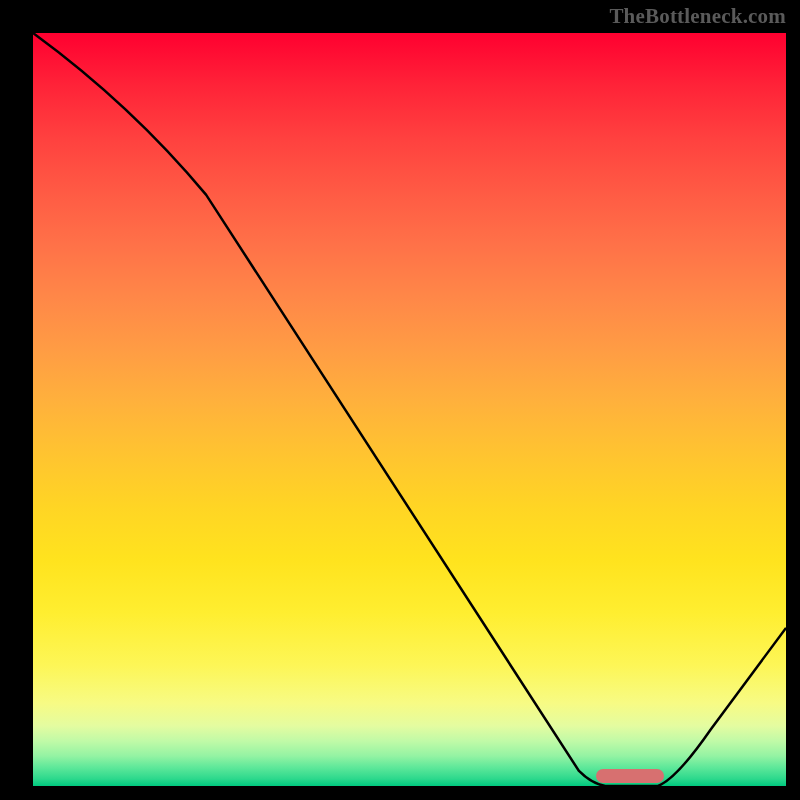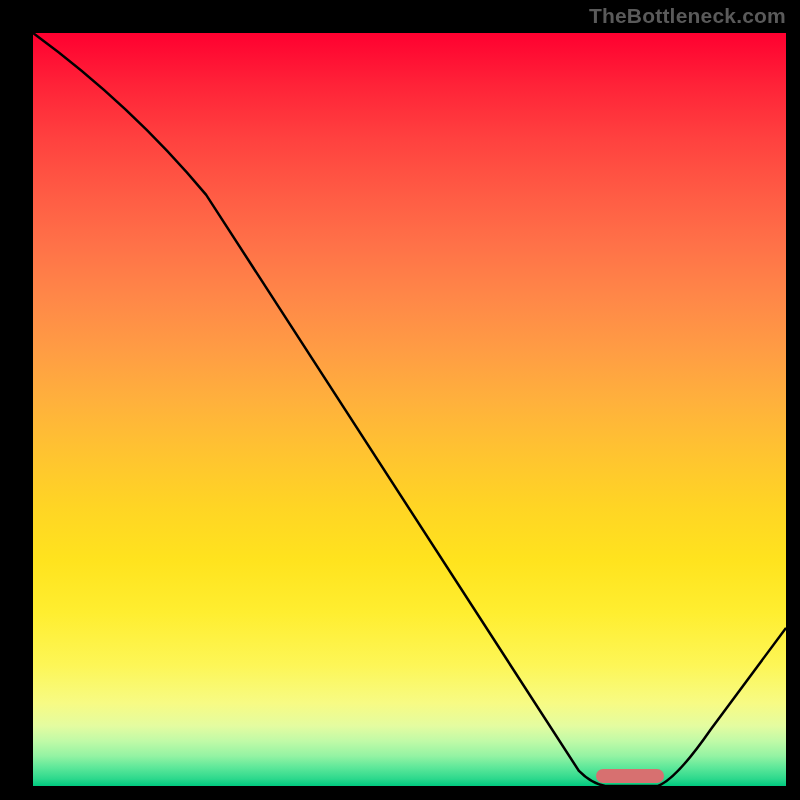--- a/index.html
+++ b/index.html
@@ -5,20 +5,21 @@
   * { margin: 0; padding: 0; box-sizing: border-box; }
   body { width: 800px; height: 800px; background: #000; position: relative; font-family: Arial, sans-serif; }
   .attribution {
     position: absolute;
     top: 4px;
     right: 14px;
     color: #5a5a5a;
     font-size: 21px;
     font-weight: bold;
     letter-spacing: 0.2px;
+    font-family: Liberation Serif, serif;
   }
   .plot {
     position: absolute;
     left: 33px;
     top: 33px;
     width: 753px;
     height: 753px;
     overflow: hidden;
   }
   .gradient-bg {

